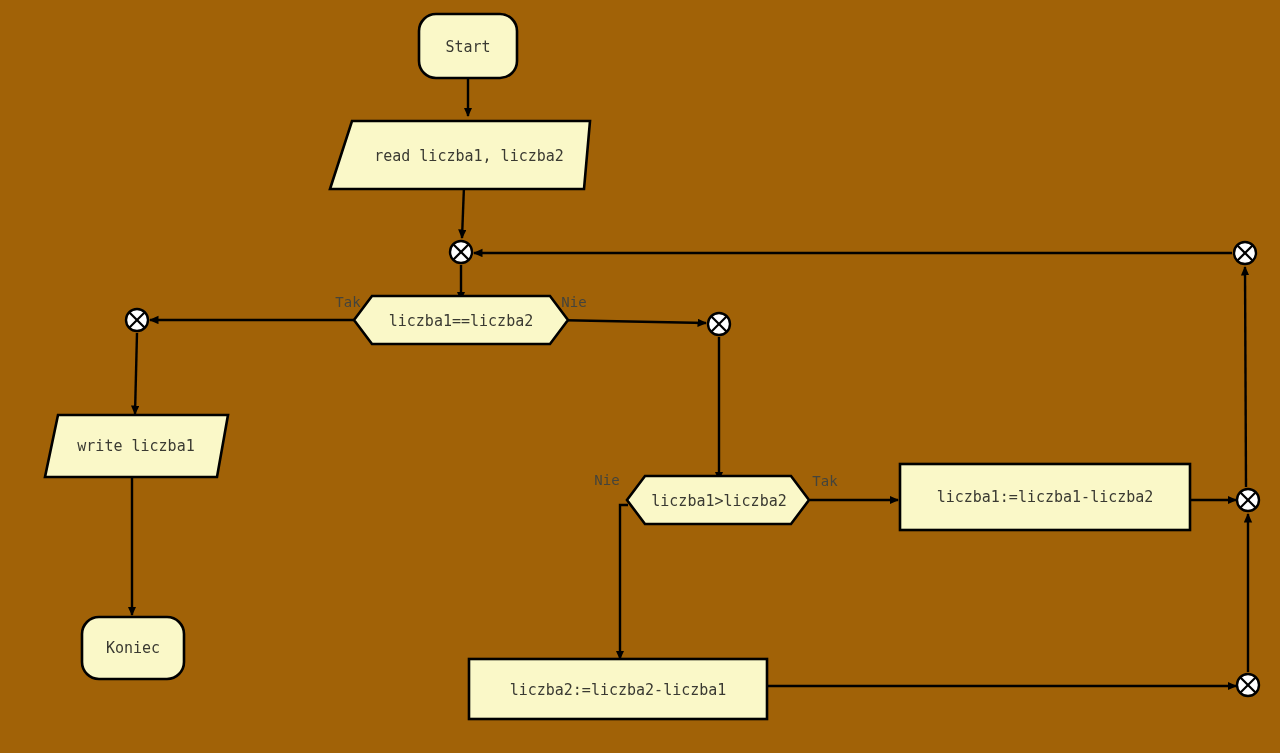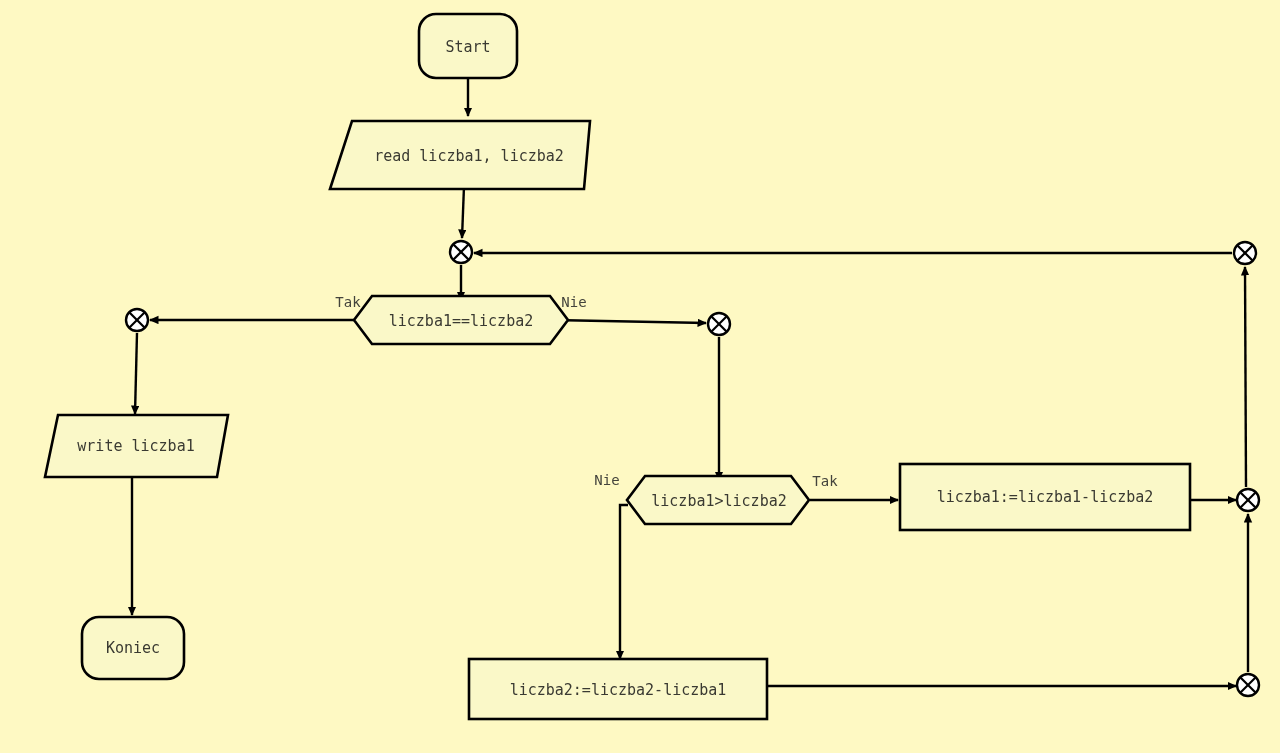--- a/index.html
+++ b/index.html
@@ -8,21 +8,21 @@
     padding: 0;
     background: #ffffff;
   }
   body {
     font-family: "DejaVu Sans Mono", "Liberation Mono", monospace;
   }
   #canvas-wrap {
     position: relative;
     width: 1280px;
     height: 753px;
-    background: #fef9c3;
+    background: #a16207;
     overflow: hidden;
   }
   #flow-svg {
     position: absolute;
     left: 0;
     top: 0;
     width: 1280px;
     height: 753px;
   }
   .shape-fill {

